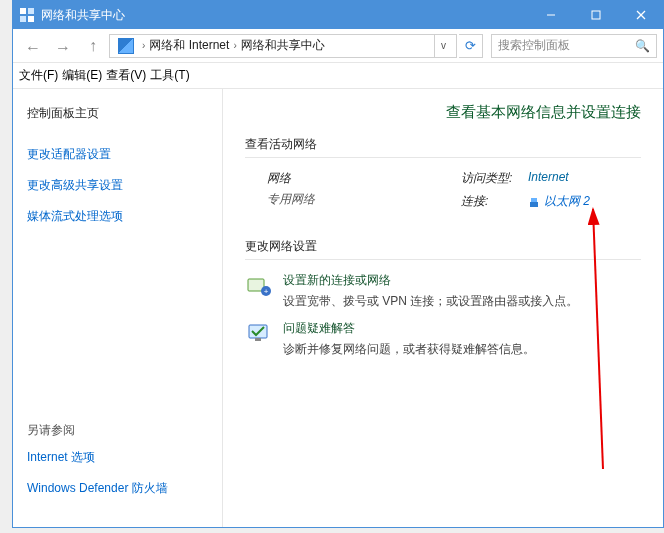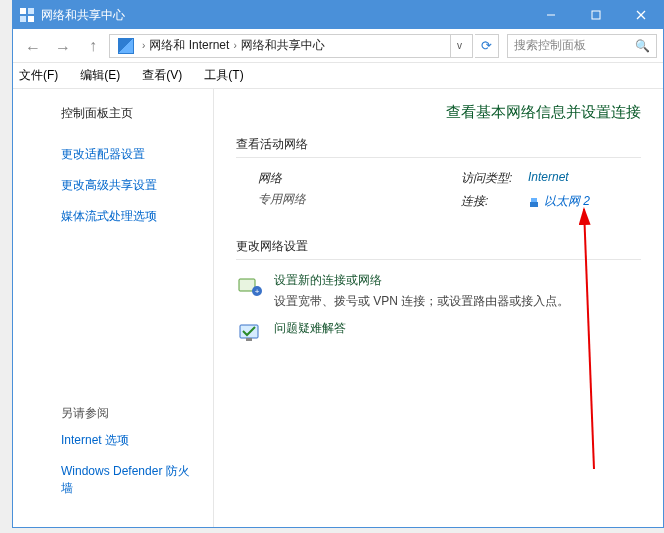--- a/index.html
+++ b/index.html
@@ -13,26 +13,26 @@
   .tb-btn.close { background: rgba(0,0,0,0); }
   
   .navrow { height: 34px; display: flex; align-items: center; border-bottom: 1px solid #e6e6e6; padding: 0 6px; gap: 2px; }
   .nav-arrow { width: 28px; height: 28px; display: flex; align-items: center; justify-content: center; color: #8a8a8a; font-size: 16px; }
   .crumb-ico { width:16px; height:16px; margin: 0 4px; display:inline-block; background: linear-gradient(135deg,#2d7dd2 50%,#66b2ff 50%); border:1px solid #2d7dd2; }
   .crumbs { flex: 1; display: flex; align-items: center; border: 1px solid #cfcfcf; height: 24px; font-size: 12px; padding: 0 4px; gap: 4px; color: #222; }
   .crumb { white-space: nowrap; }
   .crumb-sep { color: #666; font-size: 10px; }
   .crumb-drop { width:18px; height:22px; display:flex; align-items:center; justify-content:center; border-left:1px solid #cfcfcf; color:#555; font-size:10px; }
   .refresh { width:24px; height:24px; display:flex; align-items:center; justify-content:center; border:1px solid #cfcfcf; border-left:none; color:#2d7dd2; font-size:13px; }
-  .search { width: 150px; height: 24px; border: 1px solid #cfcfcf; margin-left: 6px; display: flex; align-items: center; font-size: 12px; color: #888; padding: 0 6px; gap:4px;}
-  
-  .menubar { height: 26px; display: flex; align-items: center; font-size: 12px; padding: 0 6px; gap: 22px; border-bottom: 1px solid #e6e6e6; }
+  .search { width: 166px; height: 24px; border: 1px solid #cfcfcf; margin-left: 6px; display: flex; align-items: center; font-size: 12px; color: #888; padding: 0 6px; gap:4px;}
+  
+  .menubar { height: 26px; display: flex; align-items: center; font-size: 12px; padding: 0 6px; gap: 4px; border-bottom: 1px solid #e6e6e6; }
   
   .body { flex:1; display:flex; overflow:hidden; }
-  .sidebar { width: 173px; border-right: 1px solid #e6e6e6; padding: 16px 20px; font-size: 12px; display:flex; flex-direction:column;margin-left:28px; }
+  .sidebar { width: 210px; border-right: 1px solid #e6e6e6; padding: 16px 14px; font-size: 12px; display:flex; flex-direction:column; }
   .sidebar .sb-link { color:#0066cc; margin-bottom: 14px; cursor:pointer; }
   .sidebar .sb-link.dark { color:#222; }
   .sidebar .spacer { flex:1; }
   .sb-head { color:#555; margin-bottom: 10px; }
   .main { flex:1; padding: 14px 22px; font-size: 12px; color:#222; position:relative; overflow:hidden;}
   .main h1 { font-size: 15px; font-weight: normal; color:#0a5a2a; margin:0 0 14px 0;text-align:right; }
   .section-head { color:#222; margin: 4px 0 4px 0; }
   .hr { border-top:1px solid #e6e6e6; margin: 4px 0 12px 0; }
   .net-row { display:flex;font-style:italic; }
   .net-left { flex:1; padding-left: 22px; }
@@ -177,20 +177,21 @@
       <div class="task">
         <div class="task-icon">
           <svg width="26" height="26">
               <rect x="3" y="4" width="18" height="13" rx="1" fill="#d6ecff" stroke="#3a72c8"></rect>
               <rect x="9" y="17" width="6" height="3" fill="#888"></rect>
               <path d="M6 10 l4 4 l8 -8" stroke="#2a8a2a" stroke-width="2" fill="none"></path>
             </svg>
         </div>
         <div>
           <div class="task-title">问题疑难解答</div>
+          <div class="task-desc">诊断并修复网络问题，或者获得疑难解答信息。</div>
         </div>
       </div>
 
       <svg class="arrow-annot" style="left:0; top:0;" width="440" height="420">
         <defs>
             <marker id="ah" markerWidth="10" markerHeight="10" refX="8" refY="3" orient="auto">
               <path d="M0,0 L0,6 L9,3 z" fill="#e80000"></path>
             </marker>
           </defs>
         <line x1="380" y1="380" x2="370" y2="120" stroke="#e80000" stroke-width="2" marker-end="url(#ah)"></line>

